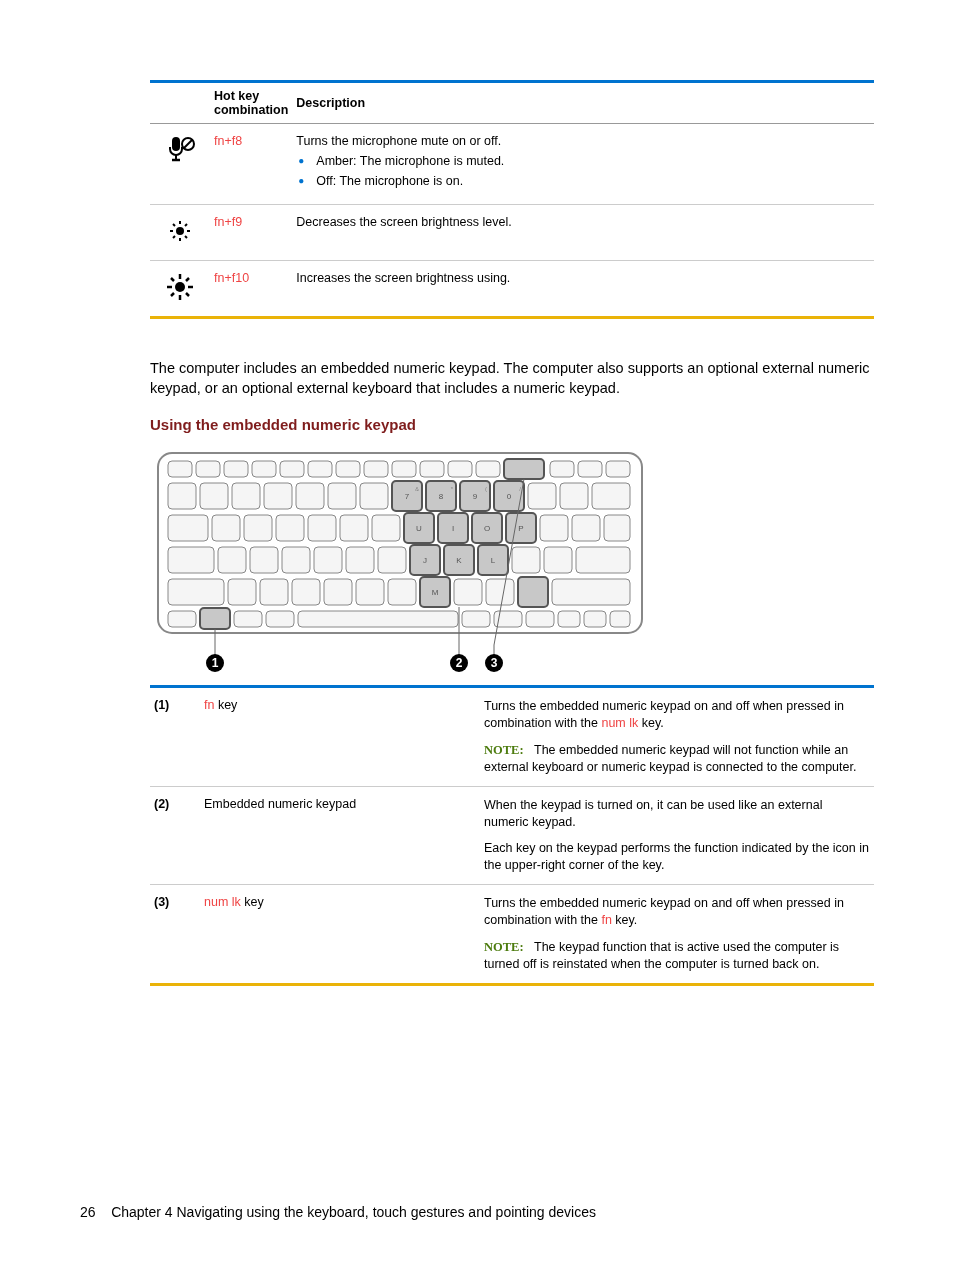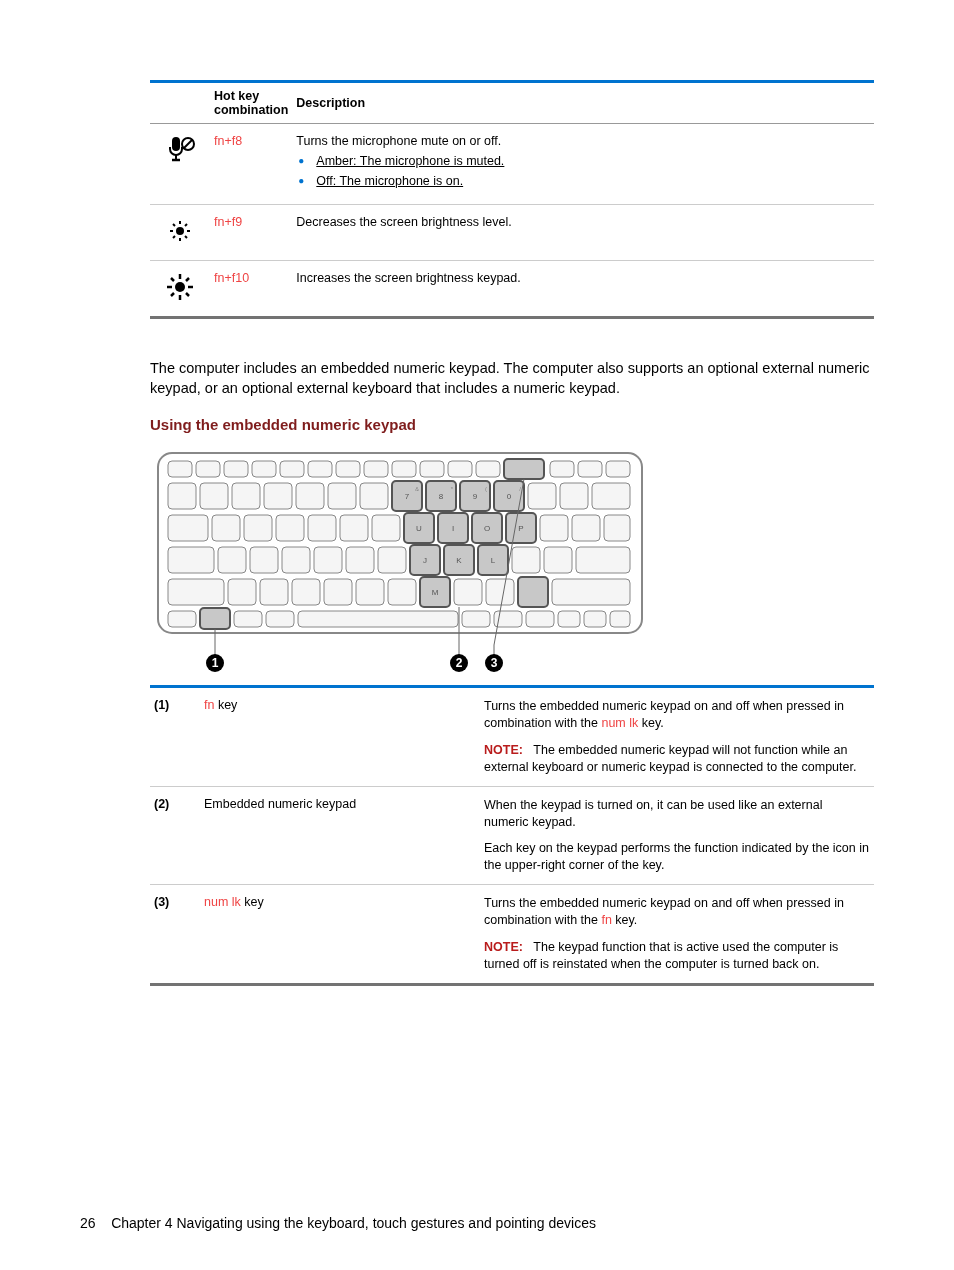--- a/index.html
+++ b/index.html
@@ -13,56 +13,56 @@
       background: #fff;
     }
     .content { margin-left: 70px; }
     table.hotkeys, table.components {
       width: 100%;
       border-collapse: collapse;
       font-size: 12.5px;
     }
     table.hotkeys { margin-bottom: 40px; }
     .tbl-top { border-top: 3px solid #0073cf; }
-    .tbl-bottom { border-bottom: 3px solid #737373; }
+    .tbl-bottom { border-bottom: 3px solid #eab308; }
     .hdr-row th, .hdr-row td {
       border-bottom: 1px solid #999;
       padding: 6px 4px;
       text-align: left;
       font-weight: bold;
     }
     table.hotkeys td, table.components td {
       vertical-align: top;
       padding: 10px 4px;
       border-bottom: 1px solid #ccc;
     }
     table.hotkeys tr:last-child td, table.components tr:last-child td { border-bottom: none; }
     .col-icon { width: 60px; text-align: center; }
     .col-combo { width: 70px; }
     .link { color: #ef4444; }
-    .note-label { color: #b91c1c; font-weight: bold; }
-    ul.bullets { list-style: none; margin-top: 0; text-decoration: underline; }
+    .note-label { color: #4d7c0f; font-weight: bold; font-family: Liberation Serif, serif; }
+    ul.bullets { list-style: none; margin-top: 0; }
     ul.bullets li { margin: 6px 0; padding-left: 20px; position: relative; }
     ul.bullets li::before {
       content: "●"; color: #0073cf; position: absolute; left: 2px; font-size: 10px; top: 1px;
     }
     h2.section {
       color: #0073cf; font-size: 21px; font-weight: bold;
       margin-left: -70px; margin-bottom: 12px;
     }
     h3.subsection {
       color: #7f1d1d; font-size: 15px; font-weight: bold; margin: 18px 0 12px 0;
     }
     p.body { font-size: 14.5px; line-height: 1.35; margin-bottom: 4px; }
     .kbd-img {
       width: 500px; height: 230px; margin: 6px 0 10px 0;
       display: flex; align-items: center; justify-content: center;
     }
     .footer {
-      position: absolute; bottom: 39px; left: 80px;
+      position: absolute; bottom: 50px; left: 80px;
       font-size: 14px;
     }
     .comp-c1 { width: 50px; font-weight: bold; }
     .comp-c2 { width: 280px; }
     .desc-block p { margin-bottom: 10px; line-height: 1.35; }
     .desc-block p:last-child { margin-bottom: 0; }
     svg.icon { width: 32px; height: 32px; }
     .callout-circle { fill: #000; }
     .callout-text { fill: #fff; font-size: 12px; font-weight: bold; text-anchor: middle; }
     svg.keyboard { width: 500px; height: 230px; }
@@ -149,21 +149,21 @@
                   <line x1="22" y1="22" x2="25" y2="25"></line>
               <line x1="7" y1="25" x2="10" y2="22"></line>
                   <line x1="22" y1="10" x2="25" y2="7"></line>
             </g>
           </svg>
         </span>
       </td>
       <td class="col-combo">
         <span class="link"><span>fn</span><span>+</span><span>f10</span></span>
       </td>
-      <td>Increases the screen brightness keypad.</td>
+      <td>Increases the screen brightness using.</td>
     </tr>
   </tbody>
     </table>
 
   <p class="body">The computer includes an embedded numeric keypad. The computer also supports an optional external numeric keypad, or an optional external keyboard that includes a numeric keypad.</p>
 
   <h3 class="subsection">Using the embedded numeric keypad</h3>
 
   <div class="kbd-img">
     <svg class="keyboard" viewBox="0 0 500 230">

